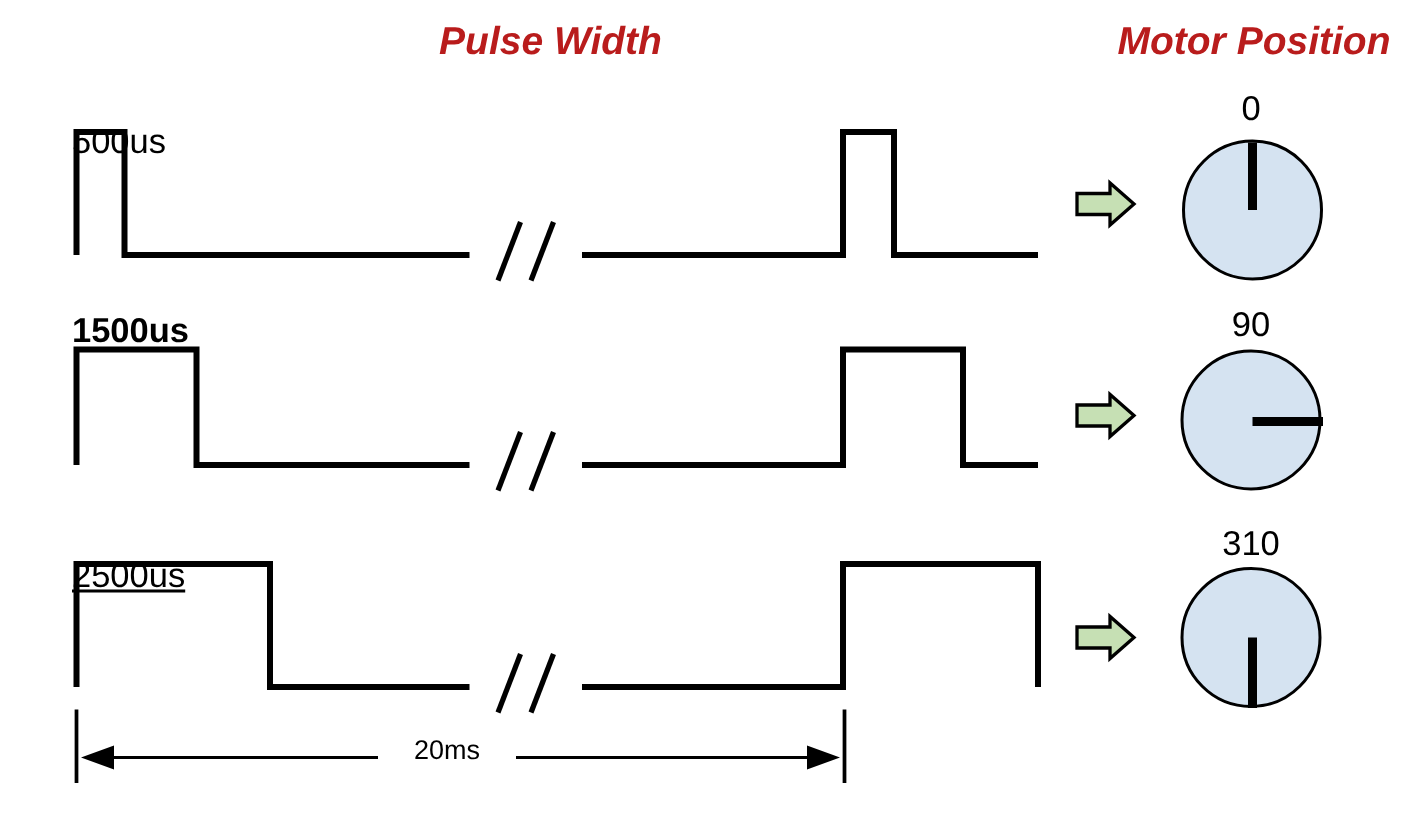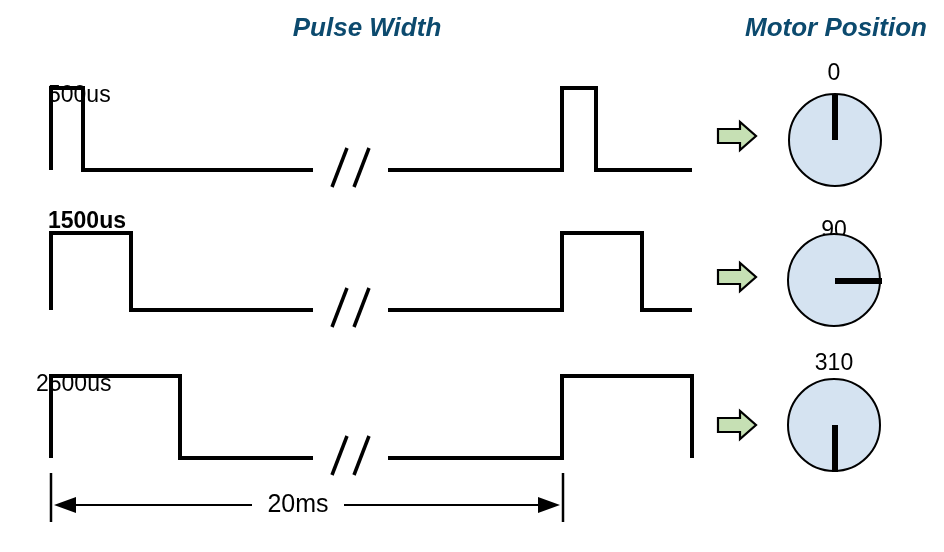--- a/index.html
+++ b/index.html
@@ -16,21 +16,21 @@
     overflow: hidden;
   }
   .col-title {
     position: absolute;
     top: 12px;
     width: 260px;
     text-align: center;
     font-size: 26px;
     font-weight: bold;
     font-style: italic;
-    color: #0c4a6e;
+    color: #b91c1c;
     letter-spacing: 0px;
   }
   .pulse-label {
     position: absolute;
     font-size: 23px;
     color: #000000;
     line-height: 1.0;
     margin-top: 21px;
   }
   .pos-label {
@@ -54,39 +54,39 @@
   .needle { position: absolute; background: #000000; }
   .needle-up    { width: 6px;  height: 45px; left: 832px; top: 95px;  }
   .needle-right { width: 47px; height: 6px;  left: 835px; top: 278px; }
   .needle-down  { width: 6px;  height: 47px; left: 832px; top: 425px; }
   .period-label {
     position: absolute;
     left: 258px;
     top: 491px;
     width: 80px;
     text-align: center;
-    font-size: 25px;
+    font-size: 18px;
     color: #000000;
     line-height: 1.0;
   }
   svg { display: block; }
   .lineart { position: absolute; left: 0; top: 0; }
   .block-arrow { position: absolute; left: 716px; width: 42px; height: 34px; }
 </style>
 </head>
 <body>
 
 <div class="stage">
 
   <div class="col-title" style="left:237px;">Pulse Width</div>
   <div class="col-title" style="left:706px;">Motor Position</div>
 
   <div class="pulse-label" style="left:48px; top:62px;">500us</div>
   <div class="pulse-label" style="left:48px; top:188px;font-weight:bold;">1500us</div>
-  <div class="pulse-label" style="left:36px; top:351px;">2500us</div>
+  <div class="pulse-label" style="left:48px; top:351px;text-decoration:underline;">2500us</div>
 
   <svg class="lineart" width="944" height="552" viewBox="0 0 944 552">
 
     <g fill="none" stroke="#000000" stroke-width="4">
       <path d="M51,170 L51,88 L83,88 L83,170 L313,170"></path>
       <path d="M388,170 L562,170 L562,88 L596,88 L596,170 L692,170"></path>
     </g>
     <g stroke="#000000" stroke-width="3.5">
       <path d="M332,187 L347,148"></path>
       <path d="M354,187 L369,148"></path>
@@ -128,21 +128,21 @@
     <polygon points="2,10 24,10 24,3 40,17 24,31 24,24 2,24" fill="#c6e0b4" stroke="#000000" stroke-width="2.2" stroke-linejoin="miter"></polygon>
   </svg>
   <svg class="block-arrow" style="top:260px;" viewBox="0 0 42 34">
     <polygon points="2,10 24,10 24,3 40,17 24,31 24,24 2,24" fill="#c6e0b4" stroke="#000000" stroke-width="2.2" stroke-linejoin="miter"></polygon>
   </svg>
   <svg class="block-arrow" style="top:408px;" viewBox="0 0 42 34">
     <polygon points="2,10 24,10 24,3 40,17 24,31 24,24 2,24" fill="#c6e0b4" stroke="#000000" stroke-width="2.2" stroke-linejoin="miter"></polygon>
   </svg>
 
   <div class="pos-label" style="top:61px;">0</div>
-  <div class="pos-label" style="top:218px;">90</div>
+  <div class="pos-label" style="top:205px;">90</div>
   <div class="pos-label" style="top:351px;">310</div>
 
   <div class="dial" style="left:788px; top:93px;"></div>
   <div class="dial" style="left:787px; top:233px;"></div>
   <div class="dial" style="left:787px; top:378px;"></div>
 
   <div class="needle needle-up"></div>
   <div class="needle needle-right"></div>
   <div class="needle needle-down"></div>
 

